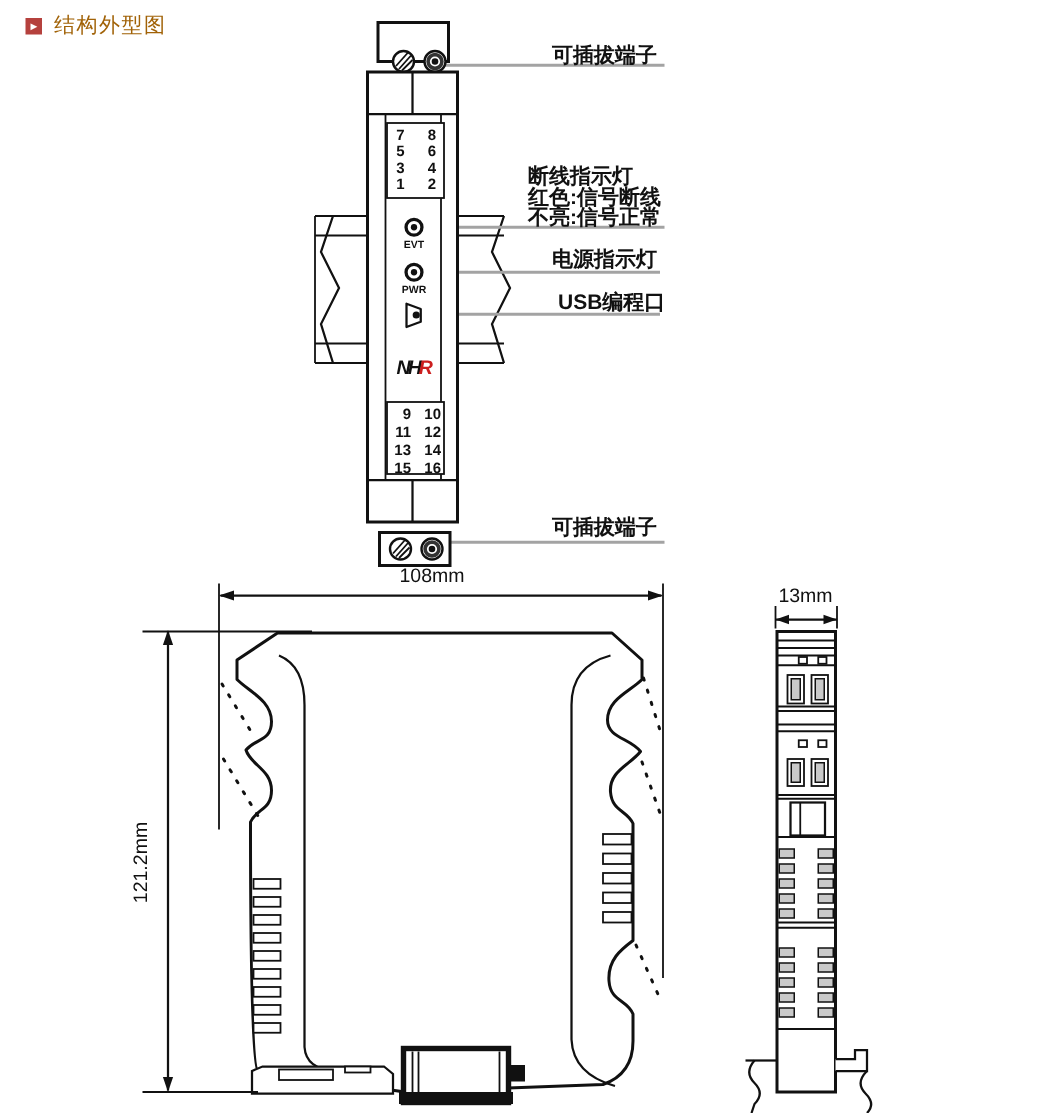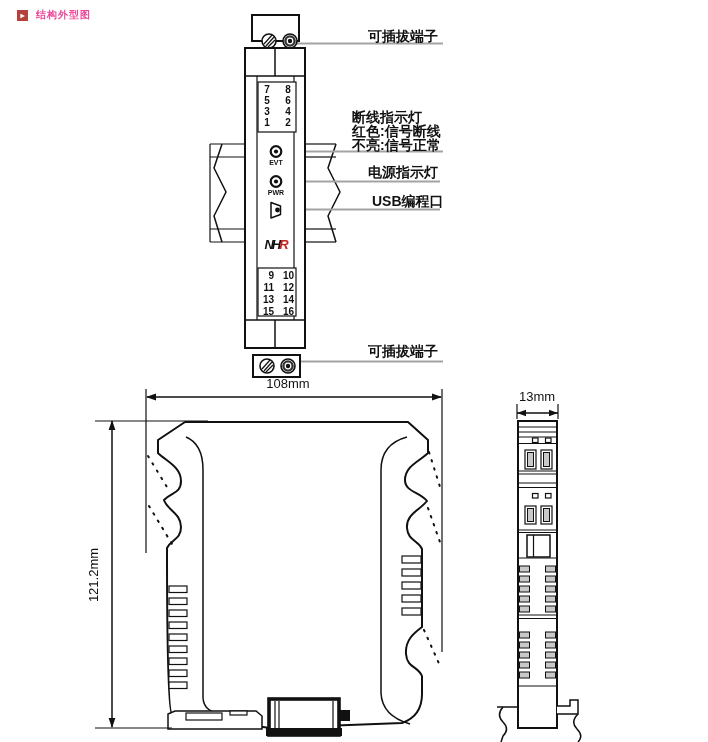--- a/index.html
+++ b/index.html
@@ -1,21 +1,21 @@
 <!DOCTYPE html>
 <html><head>
 <meta charset="utf-8">
 <style>
   html,body{margin:0;padding:0;background:#fff;}
   #canvas{position:relative;width:708px;height:742px;background:#fff;overflow:hidden;
           font-family:"Liberation Sans",sans-serif;}
   #title-row{position:absolute;left:17px;top:8px;display:flex;align-items:center;gap:8px;}
   #title-icon{width:11px;height:11px;background:#b5413d;color:#fff;font-size:8px;line-height:11px;
               text-align:center;font-weight:bold;}
-  #page-title{font-size:10px;font-weight:700;color:#ec4899;letter-spacing:1px;}
+  #page-title{font-size:14px;font-weight:400;color:#a16207;letter-spacing:1px;}
   svg{position:absolute;left:0;top:0;}
   svg text{font-family:"Liberation Sans",sans-serif;fill:#111;}
   .ann{font-size:14px;font-weight:700;}
   .dim{font-size:13px;font-weight:400;}
   .num{font-size:10px;font-weight:700;}
   .led-lab{font-size:7px;font-weight:700;}
   .logo{font-size:13px;font-weight:700;font-style:italic;letter-spacing:-1px;}
   .ln{stroke:#111;fill:none;}
   .w2{stroke-width:2;} .w15{stroke-width:1.5;} .w1{stroke-width:1.2;}
   .fillw{fill:#fff;stroke:#111;}

